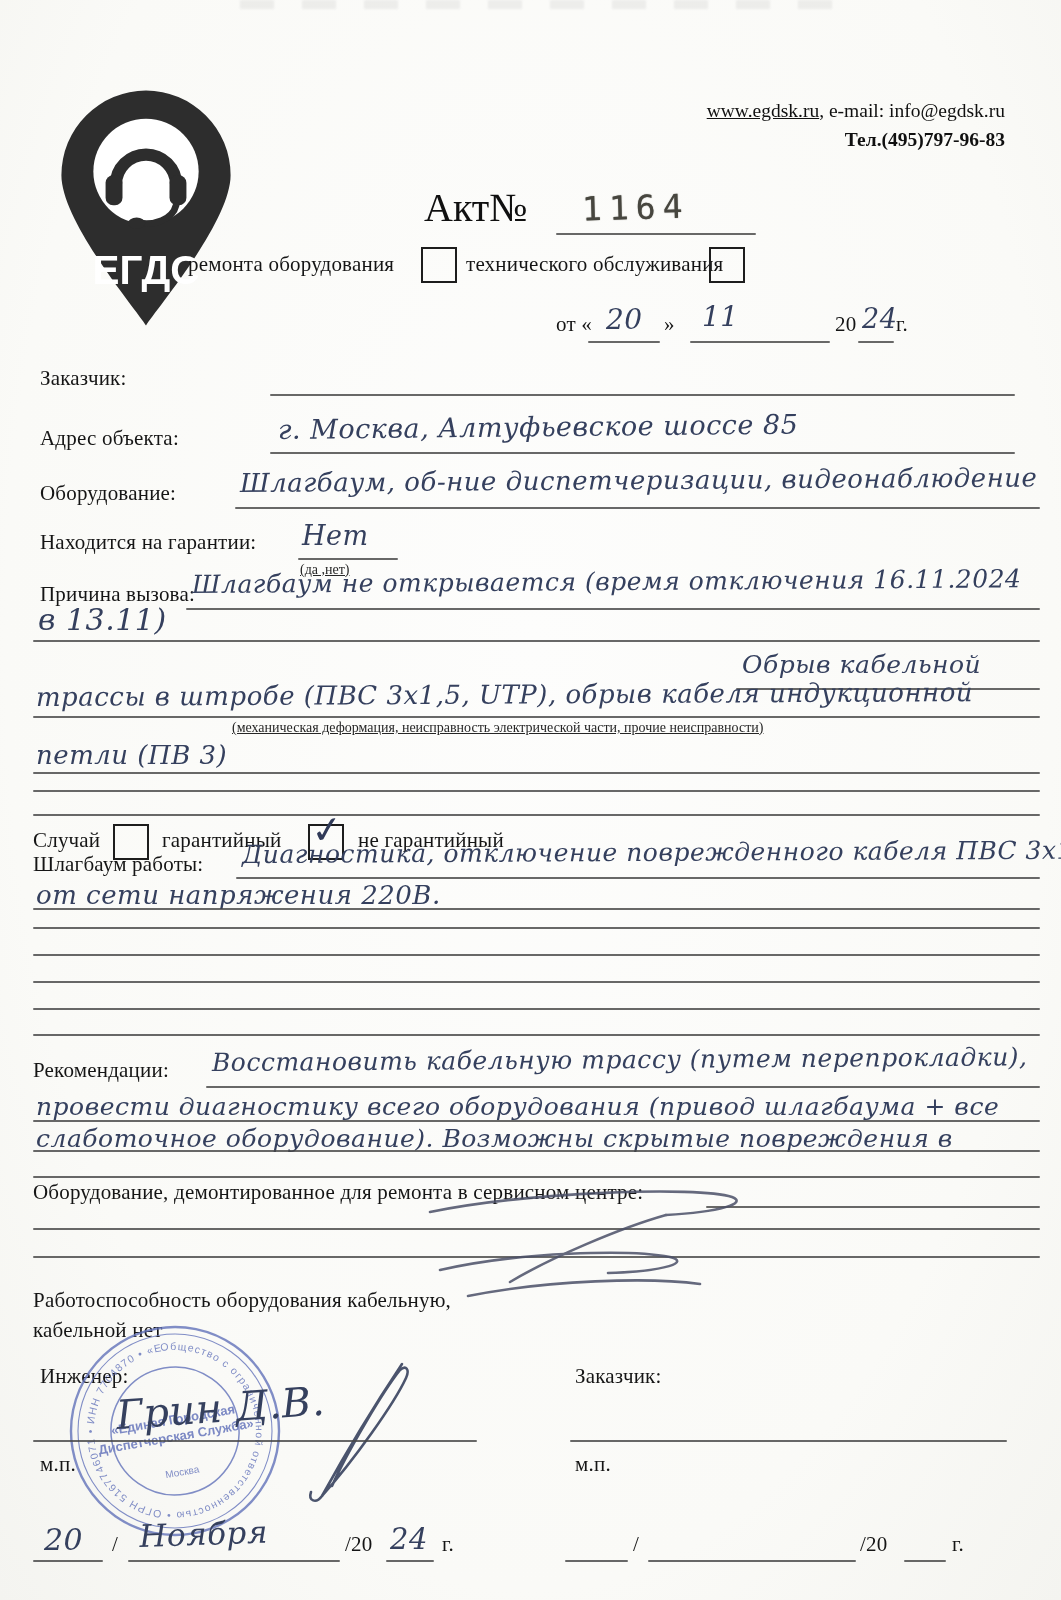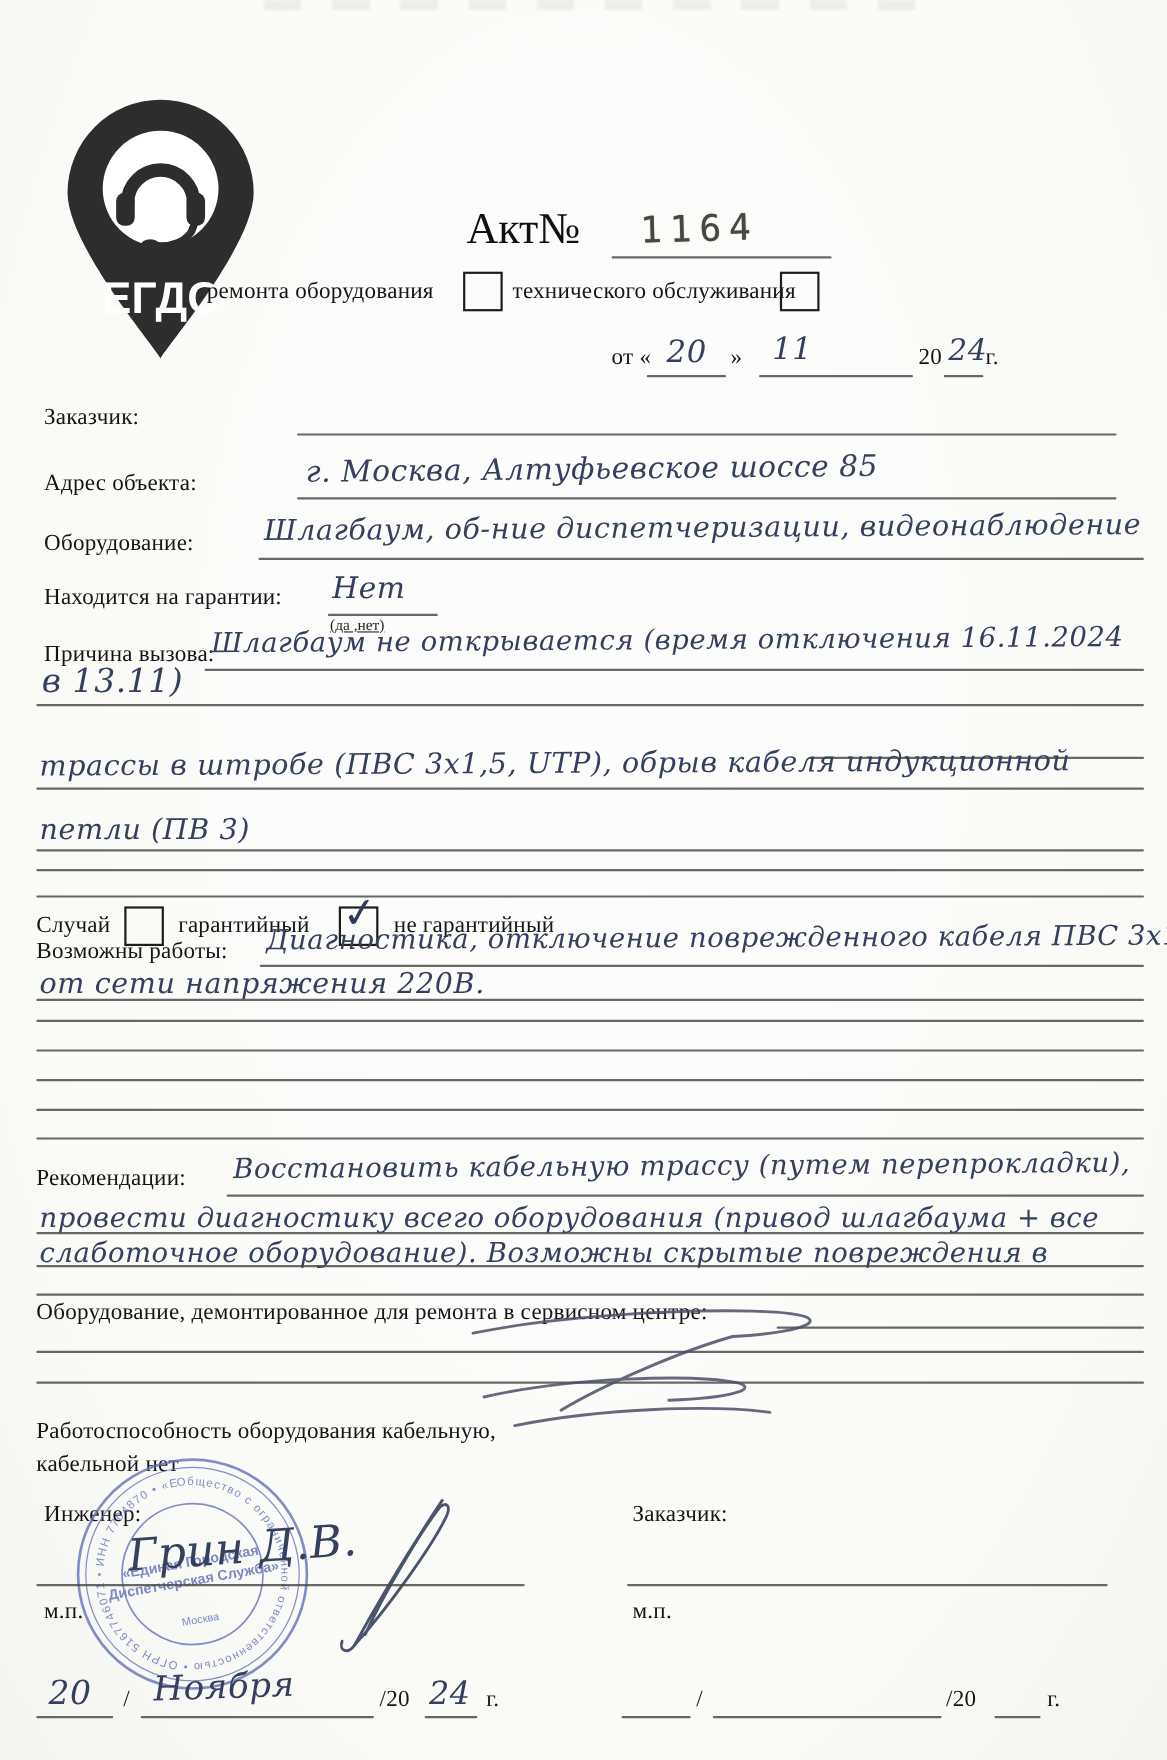--- a/index.html
+++ b/index.html
@@ -45,20 +45,24 @@
     <g>
       <path d="M34 50 a16 16 0 0 1 32 0" stroke="#2d2d2d" stroke-width="6.5" fill="none" stroke-linecap="round"></path>
       <rect x="28.5" y="45" width="9" height="16" rx="4" fill="#2d2d2d"></rect>
       <rect x="62.5" y="45" width="9" height="16" rx="4" fill="#2d2d2d"></rect>
       <path d="M66 61 C64 69 54 71.5 47 70.5" stroke="#2d2d2d" stroke-width="3.6" fill="none" stroke-linecap="round"></path>
       <ellipse cx="45" cy="70.5" rx="4.6" ry="3" fill="#2d2d2d"></ellipse>
     </g>
     <text x="50" y="103" text-anchor="middle" font-size="21.5" font-weight="bold" fill="#ffffff" font-family="Liberation Sans, sans-serif">ЕГДС</text>
   </svg>
 
+  <div class="contact" style="right:56px;top:96px">
+    <div><span class="underlined">www.egdsk.ru</span><span>, e-mail: info@egdsk.ru</span></div>
+    <div class="phone">Тел.(495)797-96-83</div>
+  </div>
 
   <span class="lbl-big" style="left:424px;top:184px">Акт№</span>
   <span class="actnum" style="left:582px;top:188px">1164</span>
   <div class="rule" style="left:556px;top:233px;width:200px"></div>
 
   <span class="lbl" style="left:188px;top:252px">ремонта оборудования</span>
   <span class="box" style="left:421px;top:247px"></span>
   <span class="lbl" style="left:466px;top:252px">технического обслуживания</span>
   <span class="box" style="left:709px;top:247px"></span>
 
@@ -89,36 +93,38 @@
   <span class="hw" style="left:302px;top:520px;font-size:27px">Нет</span>
   <div class="rule" style="left:298px;top:558px;width:100px"></div>
   <span class="lbl-sm" style="left:300px;top:562px">(да ,нет)</span>
 
   <span class="lbl" style="left:40px;top:582px">Причина вызова:</span>
   <span class="hw" style="left:192px;top:570px;font-size:25px;transform:rotate(-.4deg)">Шлагбаум не открывается (время отключения 16.11.2024</span>
   <div class="rule" style="left:186px;top:608px;width:854px"></div>
   <span class="hw" style="left:38px;top:602px;font-size:30px">в 13.11)</span>
   <div class="rule" style="left:33px;top:640px;width:1007px"></div>
 
+  <span class="hw" style="left:742px;top:650px;font-size:25px">Обрыв кабельной</span>
   <div class="rule" style="left:736px;top:688px;width:304px"></div>
   <span class="hw" style="left:36px;top:682px;font-size:26px;transform:rotate(-.3deg)">трассы в штробе (ПВС 3х1,5, UTP), обрыв кабеля индукционной</span>
   <div class="rule" style="left:33px;top:716px;width:1007px"></div>
+  <span class="lbl-sm" style="left:232px;top:720px">(механическая деформация, неисправность электрической части, прочие неисправности)</span>
   <span class="hw" style="left:36px;top:740px;font-size:26px">петли (ПВ 3)</span>
   <div class="rule" style="left:33px;top:772px;width:1007px"></div>
   <div class="rule" style="left:33px;top:790px;width:1007px"></div>
   <div class="rule" style="left:33px;top:814px;width:1007px"></div>
 
   <span class="lbl" style="left:33px;top:828px">Случай</span>
   <span class="box" style="left:113px;top:824px"></span>
   <span class="lbl" style="left:162px;top:828px">гарантийный</span>
   <span class="box" style="left:308px;top:824px"></span>
   <span class="check" style="left:311px;top:808px">✓</span>
   <span class="lbl" style="left:358px;top:828px">не гарантийный</span>
 
-  <span class="lbl" style="left:33px;top:852px">Возможны работы:</span>
+  <span class="lbl" style="left:33px;top:852px">Шлагбаум работы:</span>
   <span class="hw" style="left:242px;top:840px;font-size:25px;transform:rotate(-.3deg)">Диагностика, отключение поврежденного кабеля ПВС 3х1,5</span>
   <div class="rule" style="left:236px;top:877px;width:804px"></div>
   <span class="hw" style="left:36px;top:880px;font-size:26px">от сети напряжения 220В.</span>
   <div class="rule" style="left:33px;top:908px;width:1007px"></div>
 
   <div class="rule" style="left:33px;top:927px;width:1007px"></div>
   <div class="rule" style="left:33px;top:954px;width:1007px"></div>
   <div class="rule" style="left:33px;top:981px;width:1007px"></div>
   <div class="rule" style="left:33px;top:1008px;width:1007px"></div>
   <div class="rule" style="left:33px;top:1034px;width:1007px"></div>

